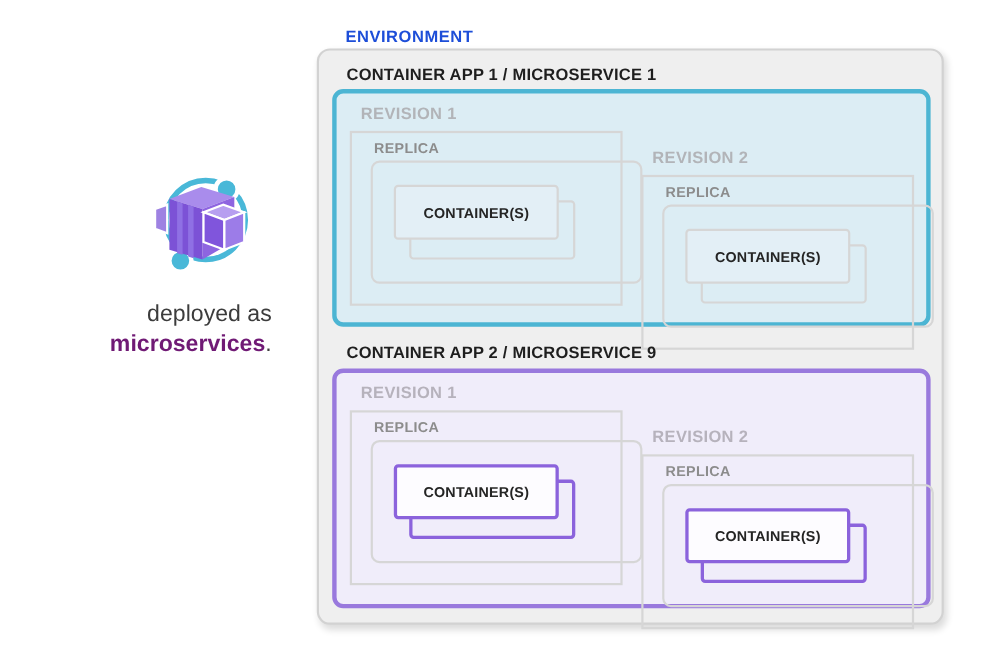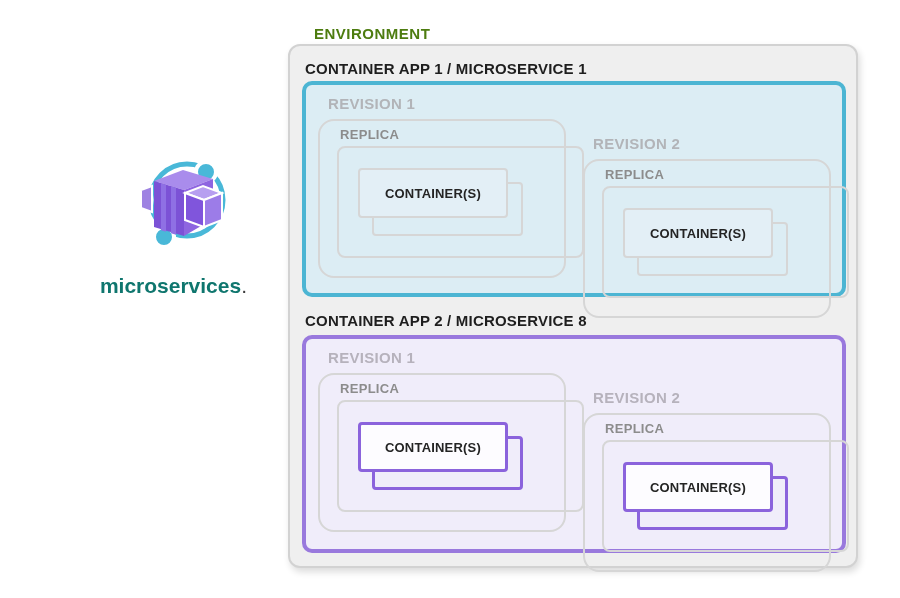--- a/index.html
+++ b/index.html
@@ -3,46 +3,46 @@
 <meta charset="utf-8">
 <style>
   html,body{margin:0;padding:0;background:#ffffff;overflow:hidden;}
   body{width:900px;height:598px;font-family:"Liberation Sans",sans-serif;}
   .canvas{position:relative;width:900px;height:598px;background:#ffffff;}
 
   
   .aca-icon{position:absolute;left:137px;top:150px;width:100px;height:100px;}
   .caption{position:absolute;left:17px;top:272px;width:230px;text-align:right;
            font-size:21px;line-height:27px;color:#3c3c3c;}
-  .caption b{font-weight:bold;color:#0f766e;}
+  .caption b{font-weight:bold;color:#701a75;}
 
   
   .env-label{position:absolute;left:314px;top:25px;font-size:15px;font-weight:bold;
-             color:#4d7c0f;letter-spacing:.5px;}
+             color:#1d4ed8;letter-spacing:.5px;}
   .env-box{position:absolute;left:288px;top:44px;width:570px;height:524px;
            background:#efefef;border:2px solid #d2d2d2;border-radius:12px;
            box-shadow:2px 4px 7px rgba(0,0,0,.14);box-sizing:border-box;}
 
-  .app-title{position:absolute;left:15px;font-size:15px;font-weight:bold;
+  .app-title{position:absolute;left:25px;font-size:15px;font-weight:bold;
              color:#1e1e1e;letter-spacing:.2px;white-space:nowrap;}
   .app-title.t1{top:14px;}
   .app-title.t2{top:266px;}
 
   .app-box{position:absolute;left:12px;width:544px;border-radius:10px;box-sizing:border-box;padding-left:47px;}
   .app-box.app1{top:35px;height:216px;border:4px solid #4cb5d3;background:#dcedf4;}
   .app-box.app2{top:289px;height:218px;border:4px solid #9979dd;background:#f0edfa;}
 
   .revision{position:absolute;top:0;bottom:0;width:248px;}
   .revision.r1{left:12px;}
   .revision.r2{left:277px;margin-top:40px;}
   .rev-label{position:absolute;left:10px;top:10px;font-size:15px;font-weight:bold;
              letter-spacing:.3px;color:#b2b4b8;}
   .app2 .rev-label{color:#b6b2bc;}
   .rev-box{position:absolute;left:0;top:34px;width:248px;height:159px;
-           border:2px solid #d6d6d6;border-radius:16px;box-sizing:border-box;}
+           border:2px solid #d6d6d6;border-radius:0;box-sizing:border-box;}
 
   .replica-label{position:absolute;left:20px;top:6px;font-size:13px;font-weight:bold;
                  color:#8c8c8c;letter-spacing:.3px;}
   .replica-box{position:absolute;left:17px;top:25px;width:247px;height:112px;
                border:2px solid #d6d6d6;border-radius:8px;box-sizing:border-box;}
 
   .cbox{position:absolute;box-sizing:border-box;border-radius:4px;}
   .cbox.front{left:19px;top:20px;width:150px;height:50px;z-index:2;
               display:flex;align-items:center;justify-content:center;
               font-size:13px;font-weight:bold;color:#242424;letter-spacing:.2px;}
@@ -77,20 +77,21 @@
     </g>
 
     <g>
       <polygon points="48,43 66,36 85,43 67,50" fill="#b79ff0" stroke="#ffffff" stroke-width="2"></polygon>
       <polygon points="48,43 67,50 67,77 48,70" fill="#8055dc" stroke="#ffffff" stroke-width="2"></polygon>
       <polygon points="67,50 85,43 85,70 67,77" fill="#9c7ce8" stroke="#ffffff" stroke-width="2"></polygon>
     </g>
   </svg>
 
   <div class="caption">
+    <div>deployed as</div>
     <div><b>microservices</b><span>.</span></div>
   </div>
 
   <div class="env-label">ENVIRONMENT</div>
 
   <div class="env-box">
 
     <div class="app-title t1">CONTAINER APP 1 / MICROSERVICE 1</div>
     <div class="app-box app1">
 
@@ -111,21 +112,21 @@
           <div class="replica-label">REPLICA</div>
           <div class="replica-box">
             <div class="cbox back"></div>
             <div class="cbox front">CONTAINER(S)</div>
           </div>
         </div>
       </div>
 
     </div>
 
-    <div class="app-title t2">CONTAINER APP 2 / MICROSERVICE 8</div>
+    <div class="app-title t2">CONTAINER APP 2 / MICROSERVICE 9</div>
     <div class="app-box app2">
 
       <div class="revision r1">
         <div class="rev-label">REVISION 1</div>
         <div class="rev-box">
           <div class="replica-label">REPLICA</div>
           <div class="replica-box">
             <div class="cbox back"></div>
             <div class="cbox front">CONTAINER(S)</div>
           </div>

